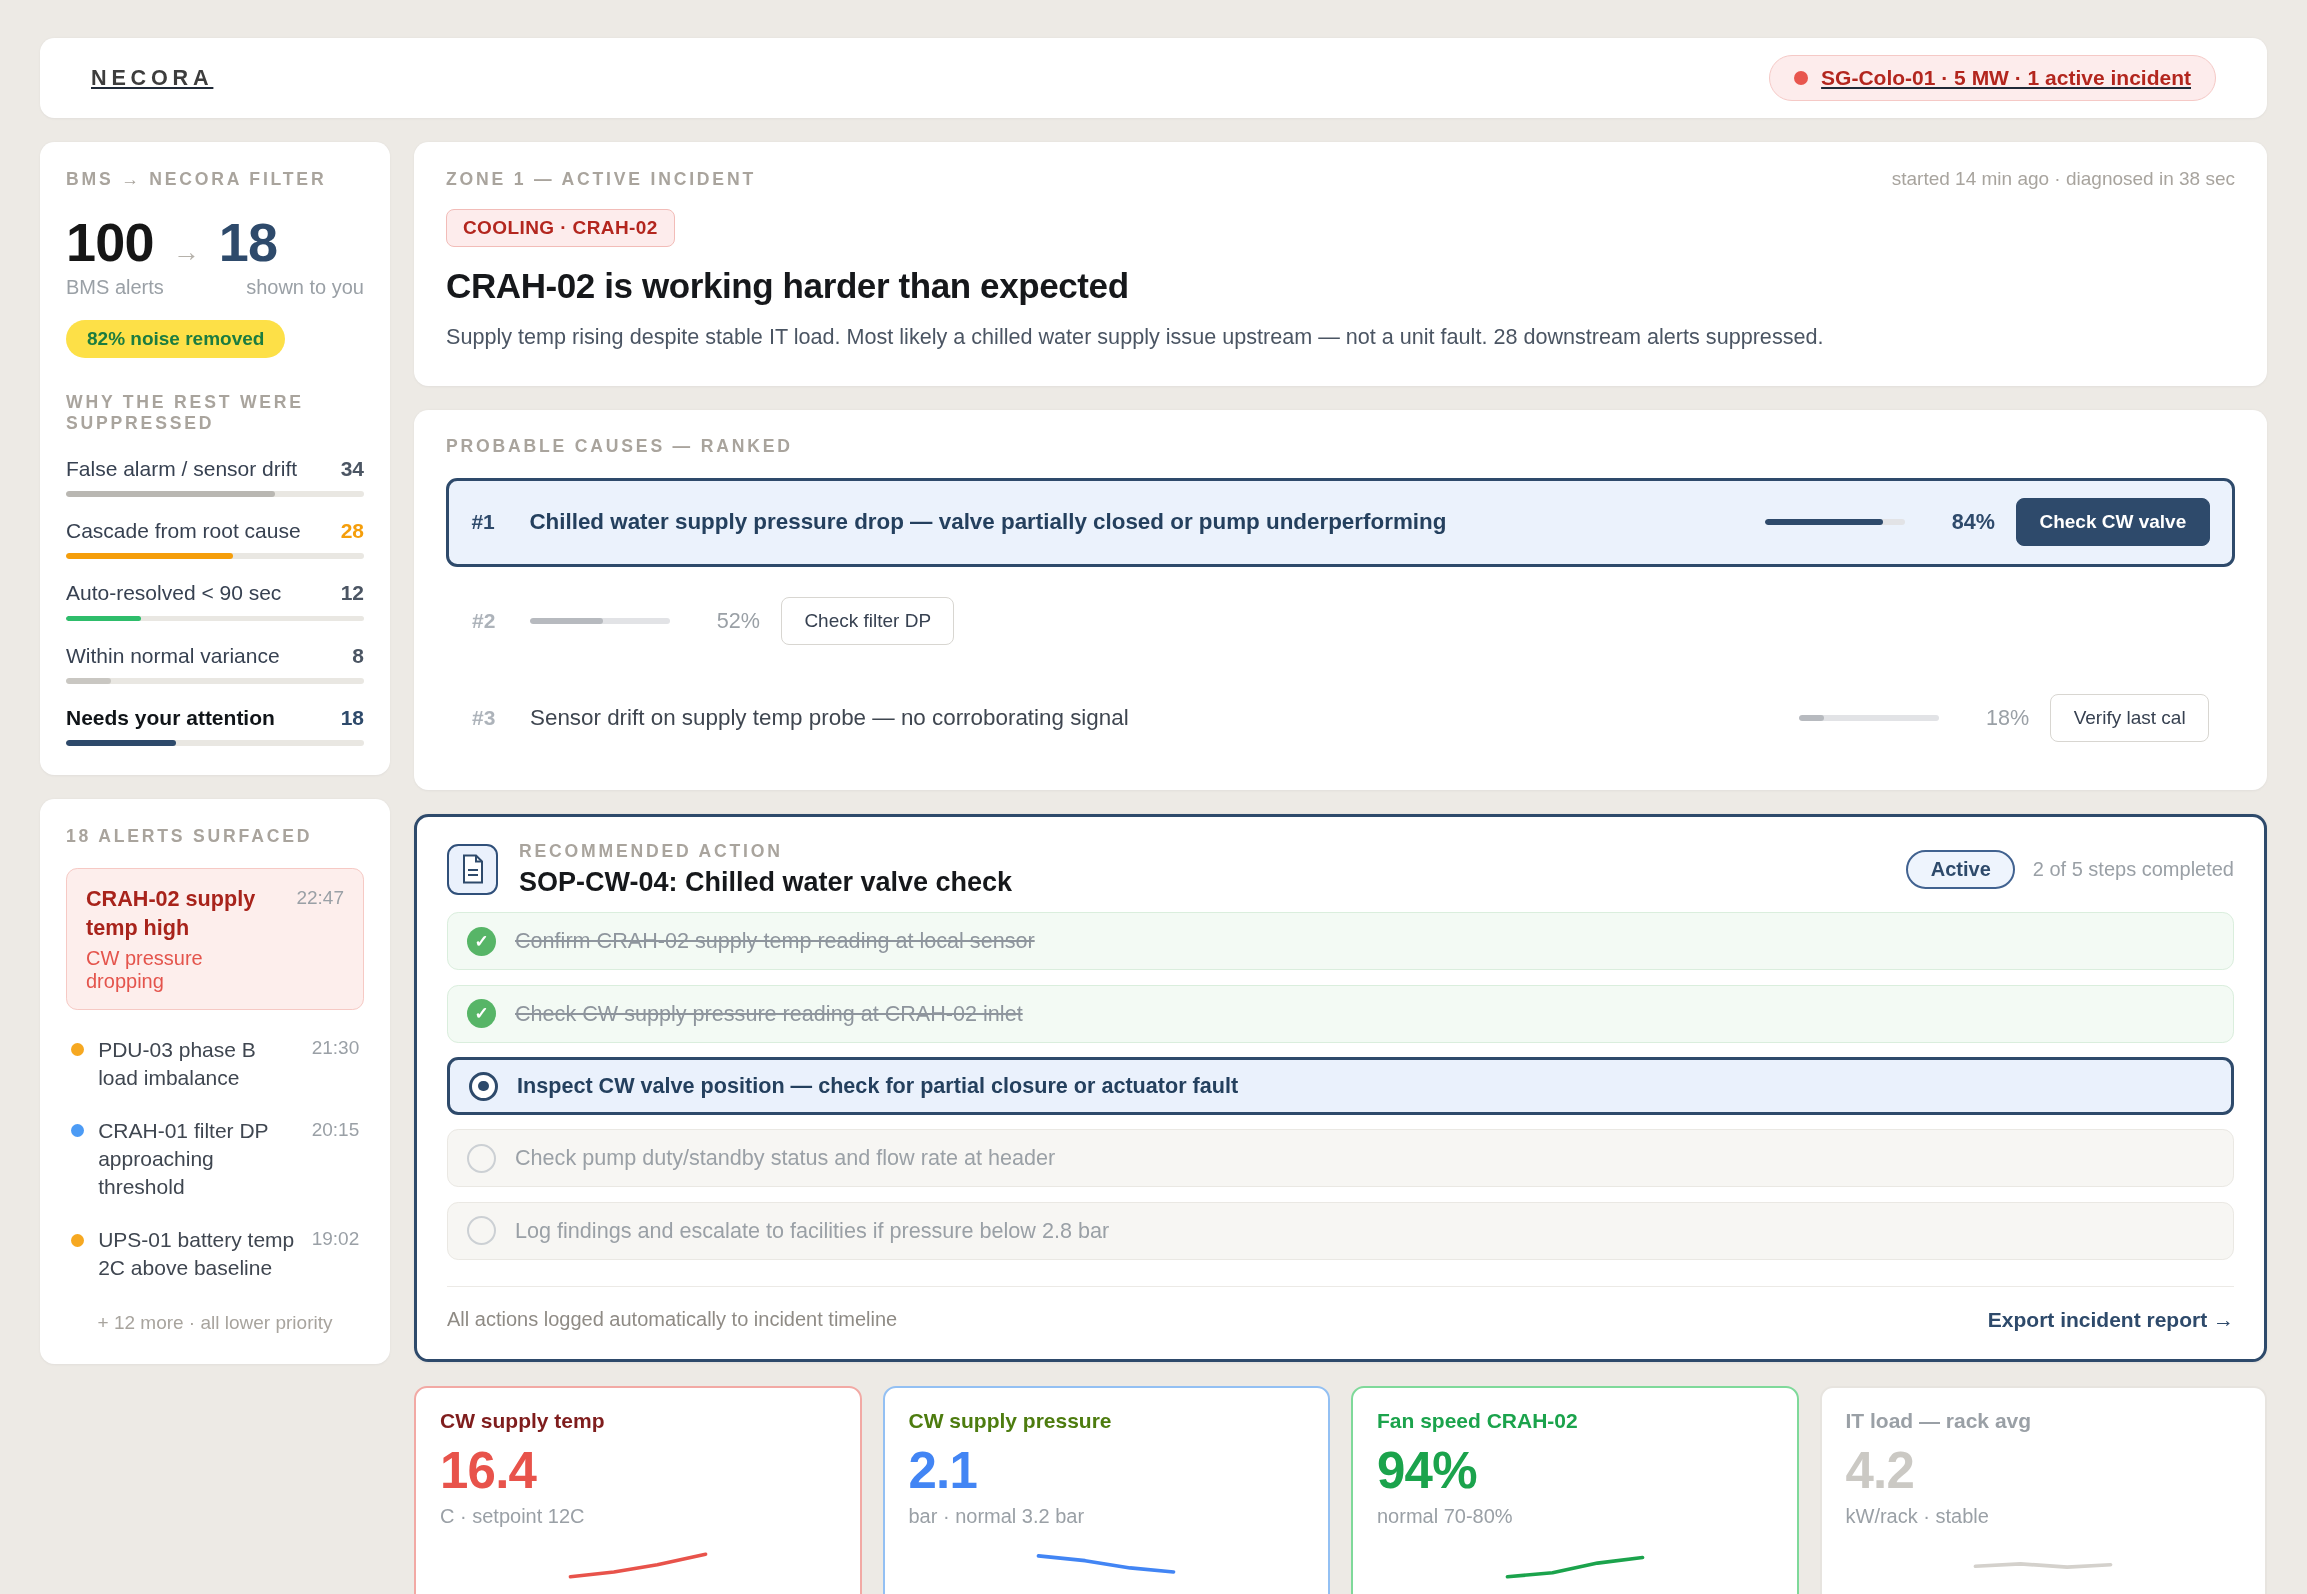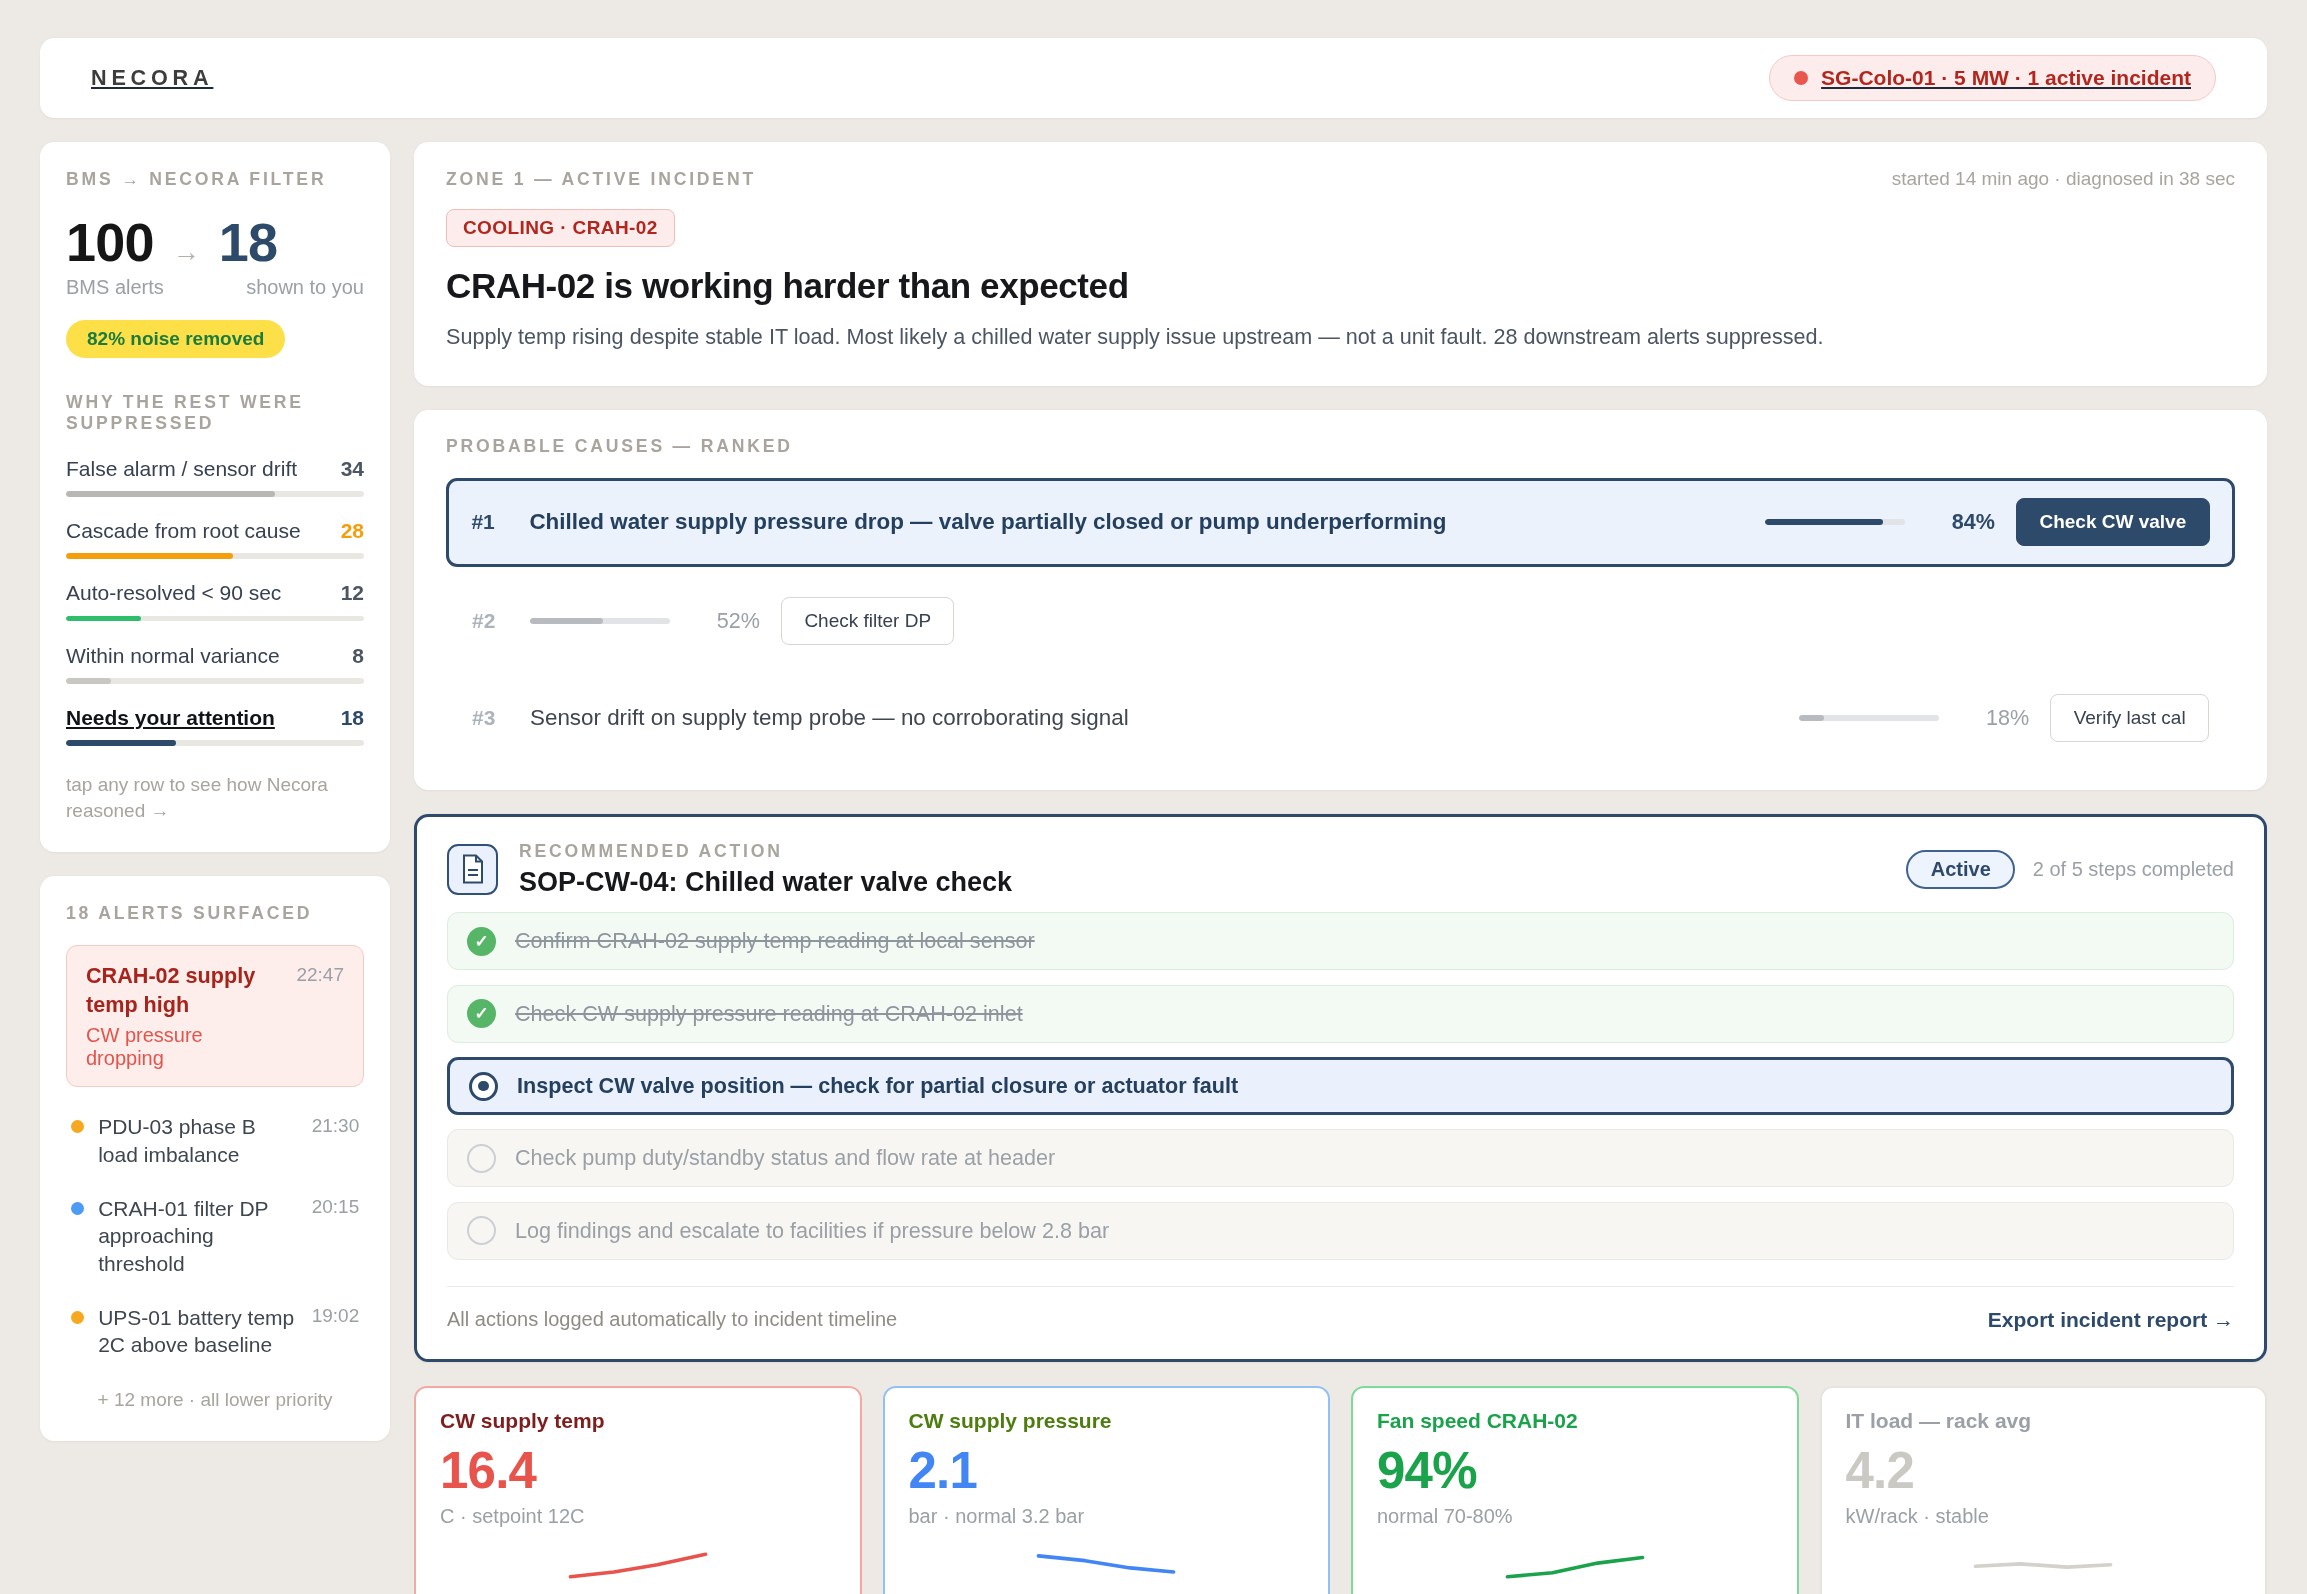--- a/index.html
+++ b/index.html
@@ -32,21 +32,21 @@
   .big-in { font-size:54px; font-weight:800; color:#161616; letter-spacing:-0.8px; }
   .big-arrow { font-size:27px; color:#b5b1aa; }
   .big-out { font-size:54px; font-weight:800; color:#2e4a6b; letter-spacing:-0.8px; }
   .sub-row { display:flex; justify-content:space-between; color:#9aa0a6; font-size:20px; margin-top:3.2px; }
   .noise-pill { display:inline-block; margin-top:21px; background:#fde047; color:#1c7c40; font-size:19px; font-weight:700; padding:8px 21px; border-radius:800px; }
   .suppressed-label { margin-top:34px; }
   .srow { margin-top:22.4px; cursor:pointer; }
   .srow-top { display:flex; justify-content:space-between; align-items:baseline; font-size:21px; }
   .s-label { color:#374151; }
   .s-value { font-weight:600; }
-  .srow.bold .s-label { color:#101418; font-weight:700;text-decoration:underline; }
+  .srow.bold .s-label { color:#101418; font-weight:700; }
   .srow.bold .s-value { font-weight:800; }
   .sbar { margin-top:10.4px; height:5.6px; background:#e9e7e2; border-radius:79px; overflow:hidden; }
   .sfill { height:100%; border-radius:79px; }
   .footnote { margin-top:26px; color:#a8a49e; font-size:19px; line-height:1.35; }
 
   
   .alerts-card { padding:27px 26px 30px; }
   .alert-item { display:flex; align-items:flex-start; gap:14.4px; margin-top:26px; padding:0 4.8px; cursor:pointer; }
   .alert-item.critical { margin-top:21px; background:#fdeeec; border:1.6px solid #f6c9c4; border-radius:11.2px; padding:16px 19px; }
   .dot { width:13px; height:13px; border-radius:50%; margin-top:7.2px; flex:none; }
@@ -193,21 +193,20 @@
             <div class="srow-top">
               <span class="s-label" style="color: rgb(16, 20, 24);">Needs your attention</span>
               <span class="s-value" style="color: rgb(46, 74, 107);">18</span>
             </div>
             <div class="sbar">
               <div class="sfill" style="width: 37%; background: rgb(46, 74, 107);"></div>
             </div>
           </div>
         </div>
 
-      <div class="footnote">tap any row to see how Necora reasoned →</div>
     </div>
 
     <div class="card alerts-card">
       <div class="section-label">18 ALERTS SURFACED</div>
 
       <div>
 
           <div class="alert-item critical">
 
             <div class="a-main">

